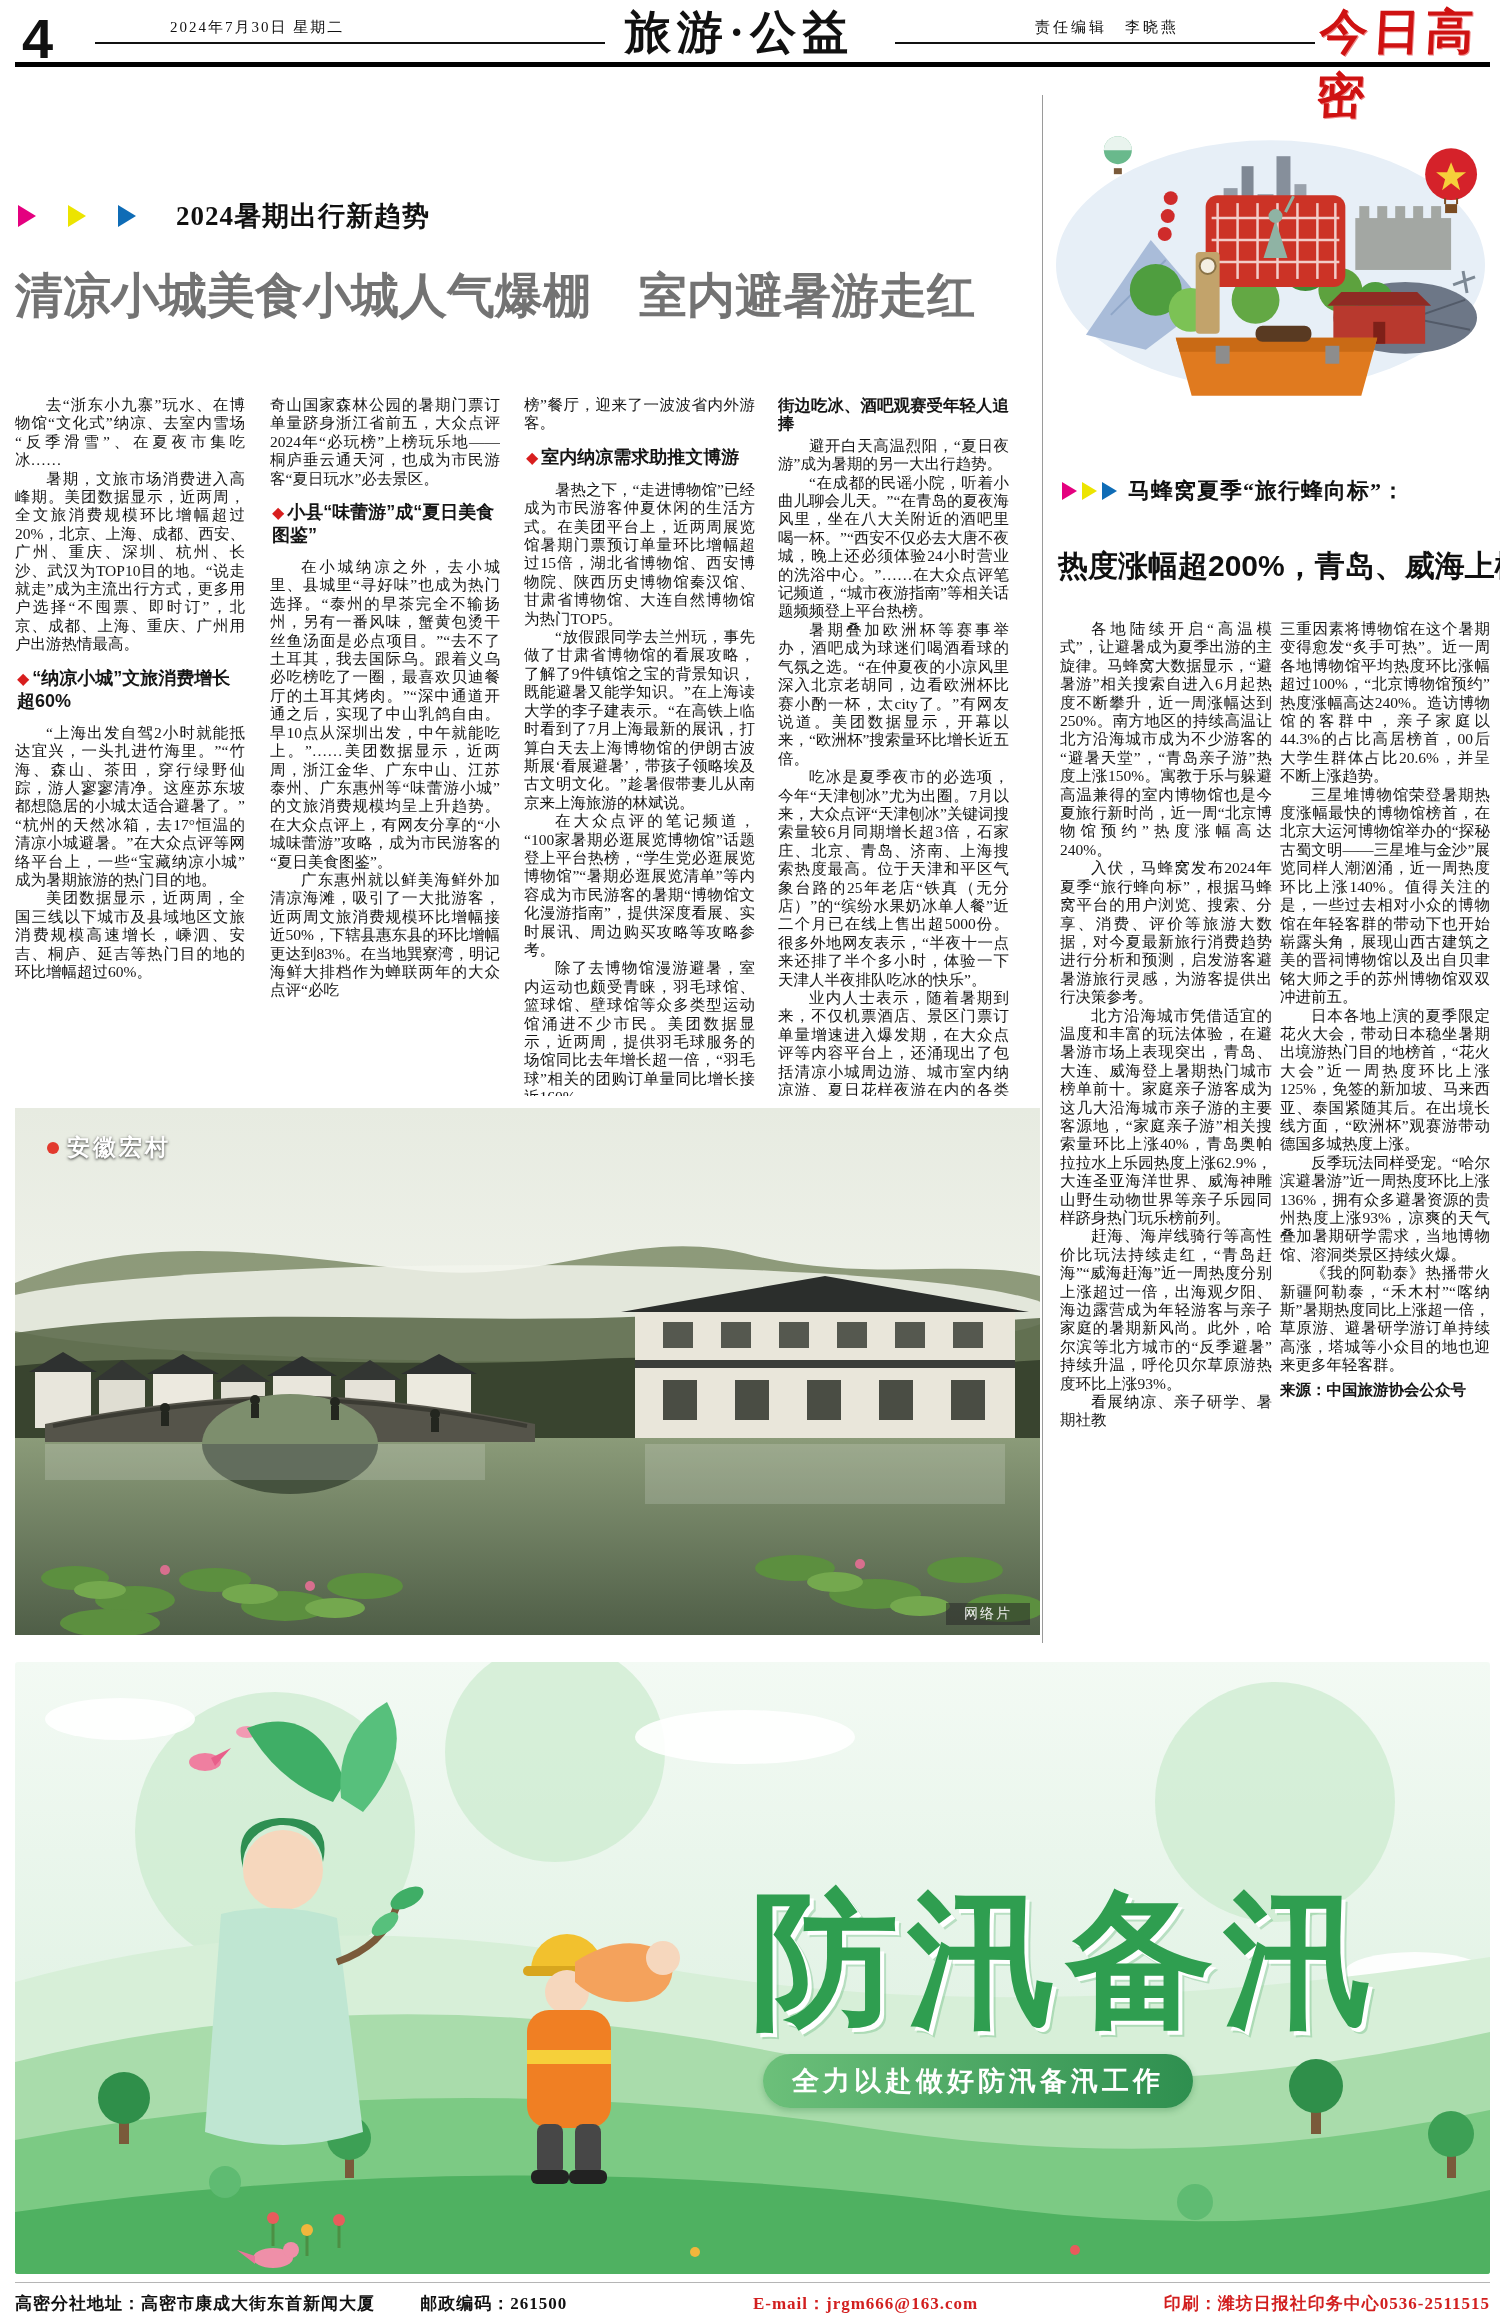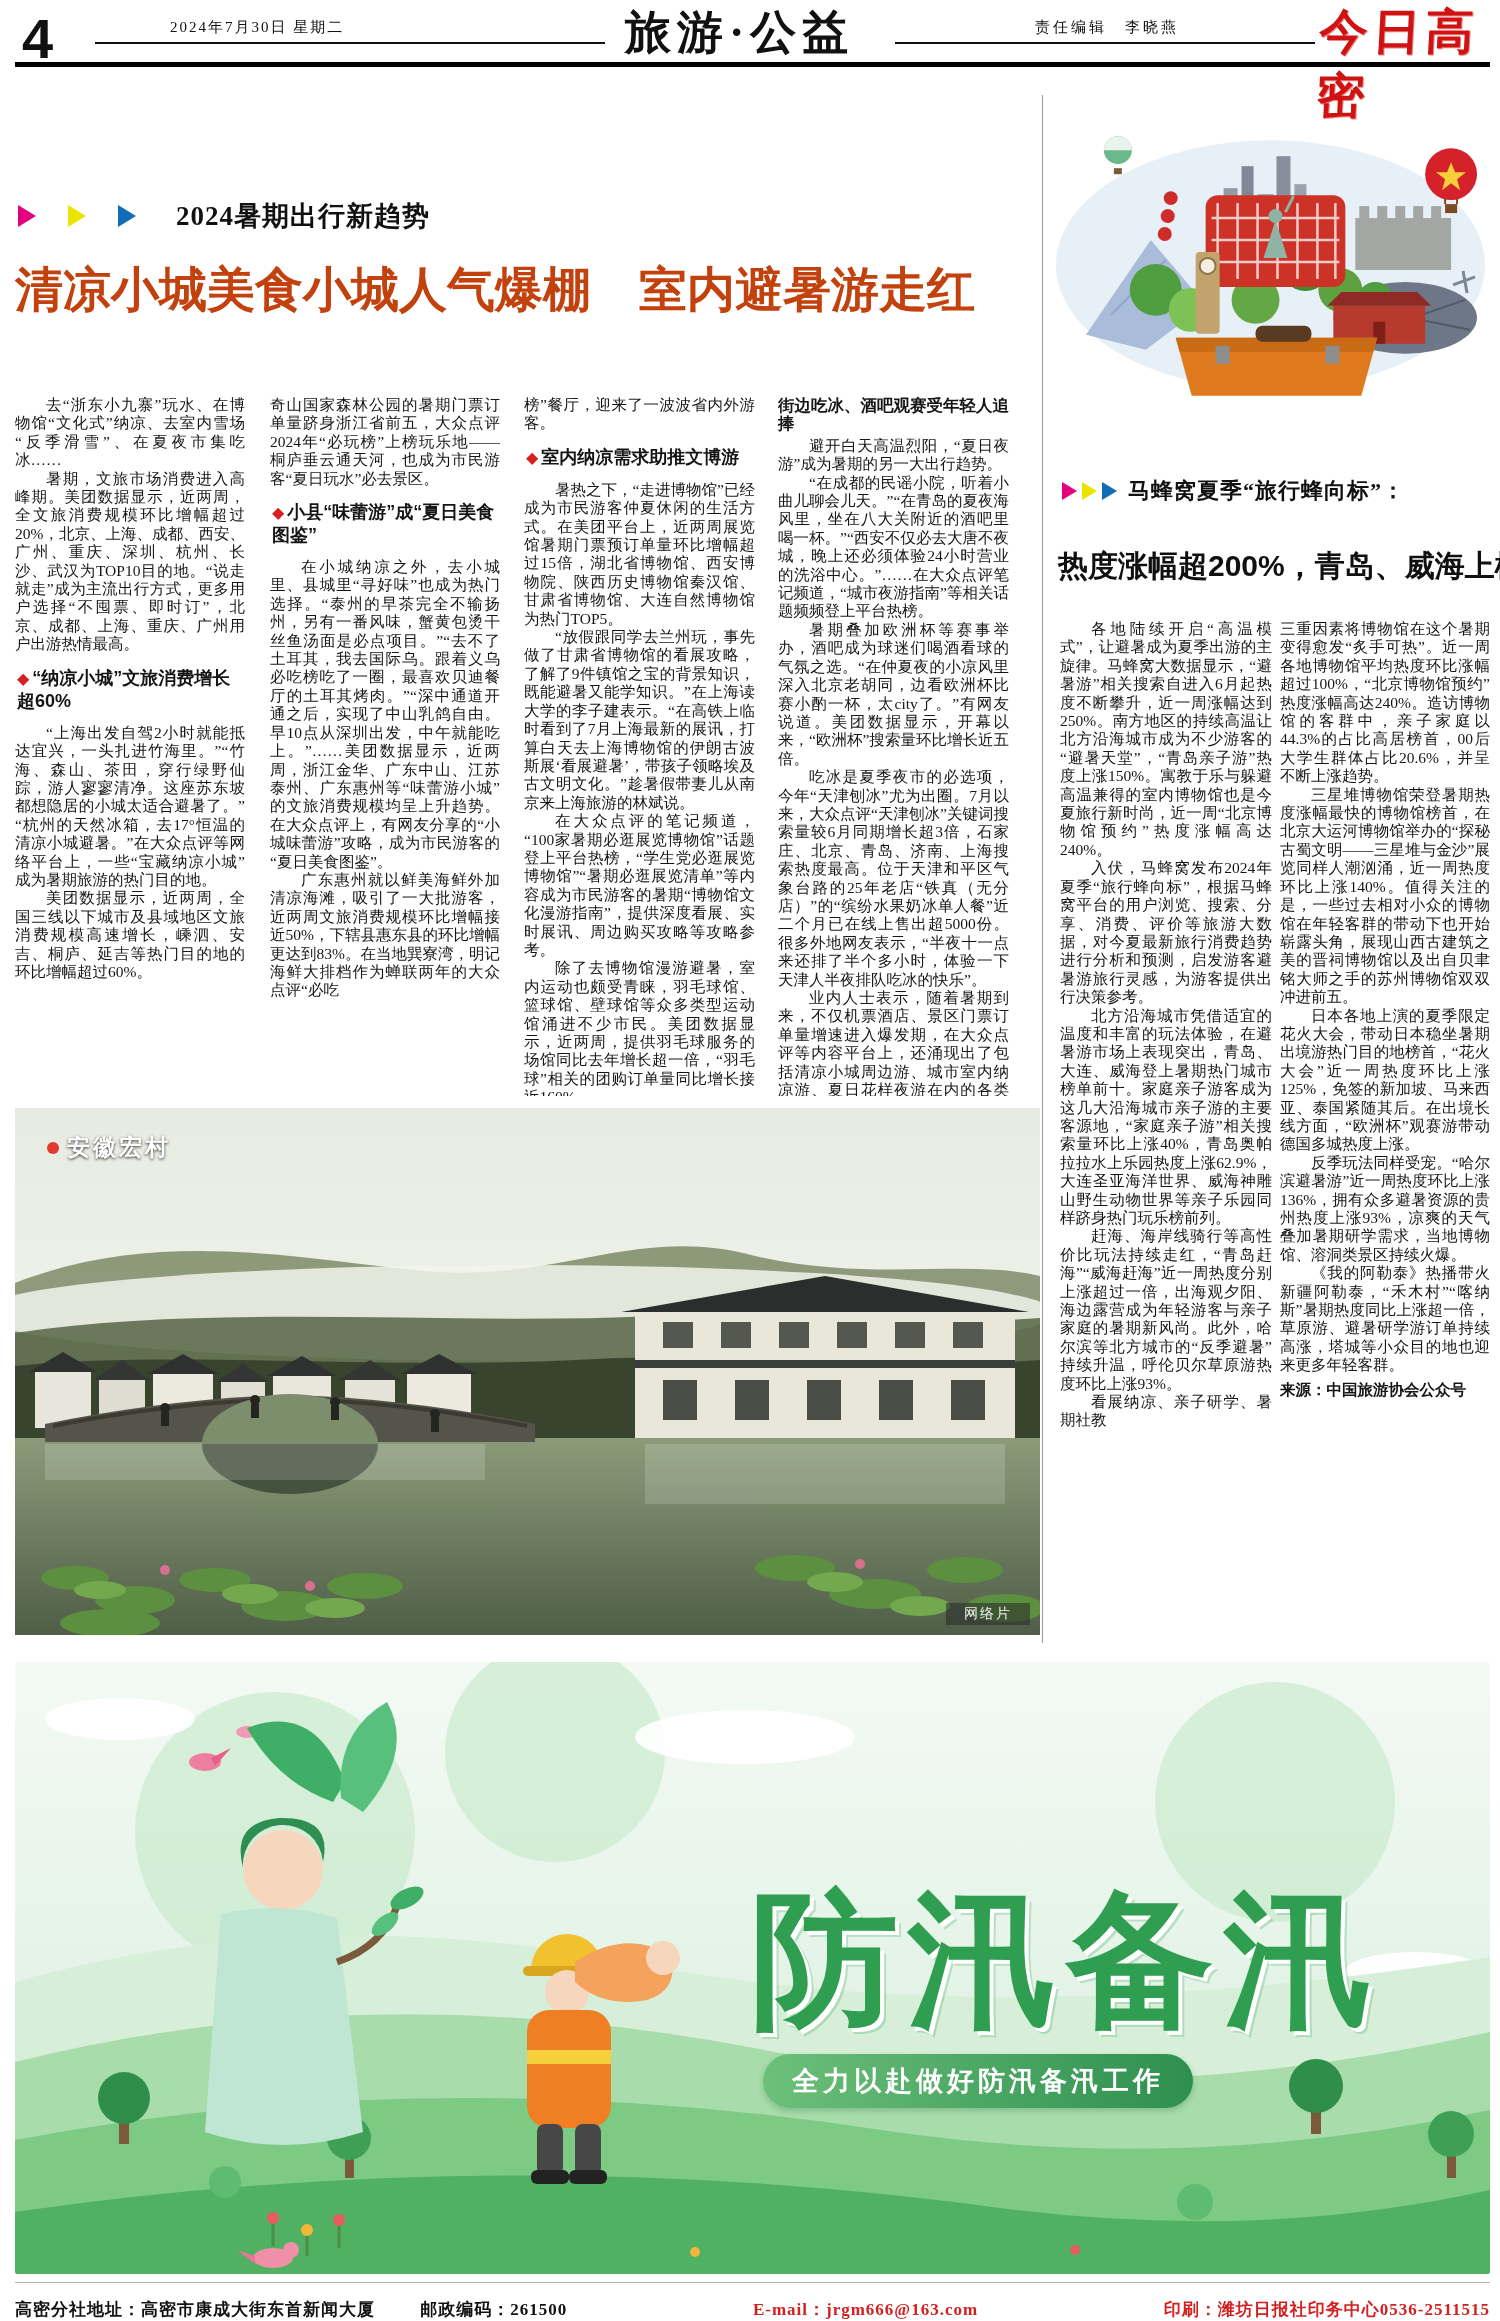--- a/index.html
+++ b/index.html
@@ -16,22 +16,22 @@
             transform:skewX(-3deg);text-shadow:1px 1px 0 #e88;}
   .thickbar{left:15px;top:62px;width:1475px;height:5px;background:#000;}
   
   .kicker{display:flex;align-items:center;gap:5px;}
   .tri{width:0;height:0;border-style:solid;border-width:11px 0 11px 18px;border-color:transparent;}
   .tri.small{border-width:9px 0 9px 15px;}
   .tri.m{border-left-color:#e4007f;} .tri.y{border-left-color:#ece400;} .tri.b{border-left-color:#0f6cb6;}
   .kicker-text{font-size:27px;font-weight:900;margin-left:8px;letter-spacing:1px;}
   .kicker-text.small{font-size:22px;margin-left:6px;}
   
-  .headline-main{left:15px;top:262px;width:1012px;font-size:48px;font-weight:900;line-height:1.15;
-                 font-family:"Liberation Sans","DejaVu Sans",sans-serif;color:#c2410c;white-space:nowrap;}
+  .headline-main{left:15px;top:268px;width:1012px;font-size:48px;font-weight:900;line-height:1.15;
+                 font-family:"Liberation Sans","DejaVu Sans",sans-serif;color:#737373;white-space:nowrap;}
   .headline-right{left:1058px;top:546px;width:434px;font-size:30px;font-weight:900;white-space:nowrap;
                   font-family:"Liberation Sans","DejaVu Sans",sans-serif;color:#101010;}
   
   .col{position:absolute;text-align:justify;font-size:15.5px;line-height:18.4px;color:#151515;overflow:hidden;}
   .blk{margin:0;}
   .blk.p{text-indent:2em;}
   .blk.noindent{text-indent:0;}
   .blk.subhead{font-weight:900;font-size:18px;text-indent:0;text-align:left;margin:13px 0 12px 2px;
                font-family:"Liberation Sans","DejaVu Sans",sans-serif;line-height:22px;}
   .blk.subhead .diamond{color:#d81e1e;margin-right:3px;font-size:16px;}
@@ -53,21 +53,21 @@
                 font-family:"Liberation Sans","DejaVu Sans",sans-serif;
                 text-shadow:4px 4px 0 #ffffff,6px 6px 0 rgba(47,158,80,.25);}
   .banner-band{left:748px;top:392px;width:430px;height:54px;border-radius:27px;display:flex;
                align-items:center;justify-content:center;color:#fff;font-size:27px;font-weight:900;
                letter-spacing:4px;font-family:"Liberation Sans","DejaVu Sans",sans-serif;
                background:linear-gradient(90deg,#6cc07a,#2e8f4f);box-shadow:0 3px 6px rgba(40,120,60,.3);}
   .cloud{position:absolute;background:#fff;border-radius:50%;opacity:.9;}
   .bgtree{position:absolute;border-radius:50%;background:#c8e9cb;opacity:.65;}
   
   .footer{left:15px;top:2282px;width:1475px;display:flex;justify-content:space-between;align-items:baseline;
-          border-top:1px solid #b5b5b5;padding-top:15px;font-size:17px;font-weight:700;letter-spacing:1px;}
+          border-top:1px solid #b5b5b5;padding-top:9px;font-size:17px;font-weight:700;letter-spacing:1px;}
   .footer .red{color:#d21f1f;}
   .footer .pc{margin-left:40px;}
 </style>
 </head>
 <body>
 
 <div id="page">
 
   <div class="abs pageno">4</div>
   <div class="abs hline" style="left:95px;top:42px;width:510px;"></div>

